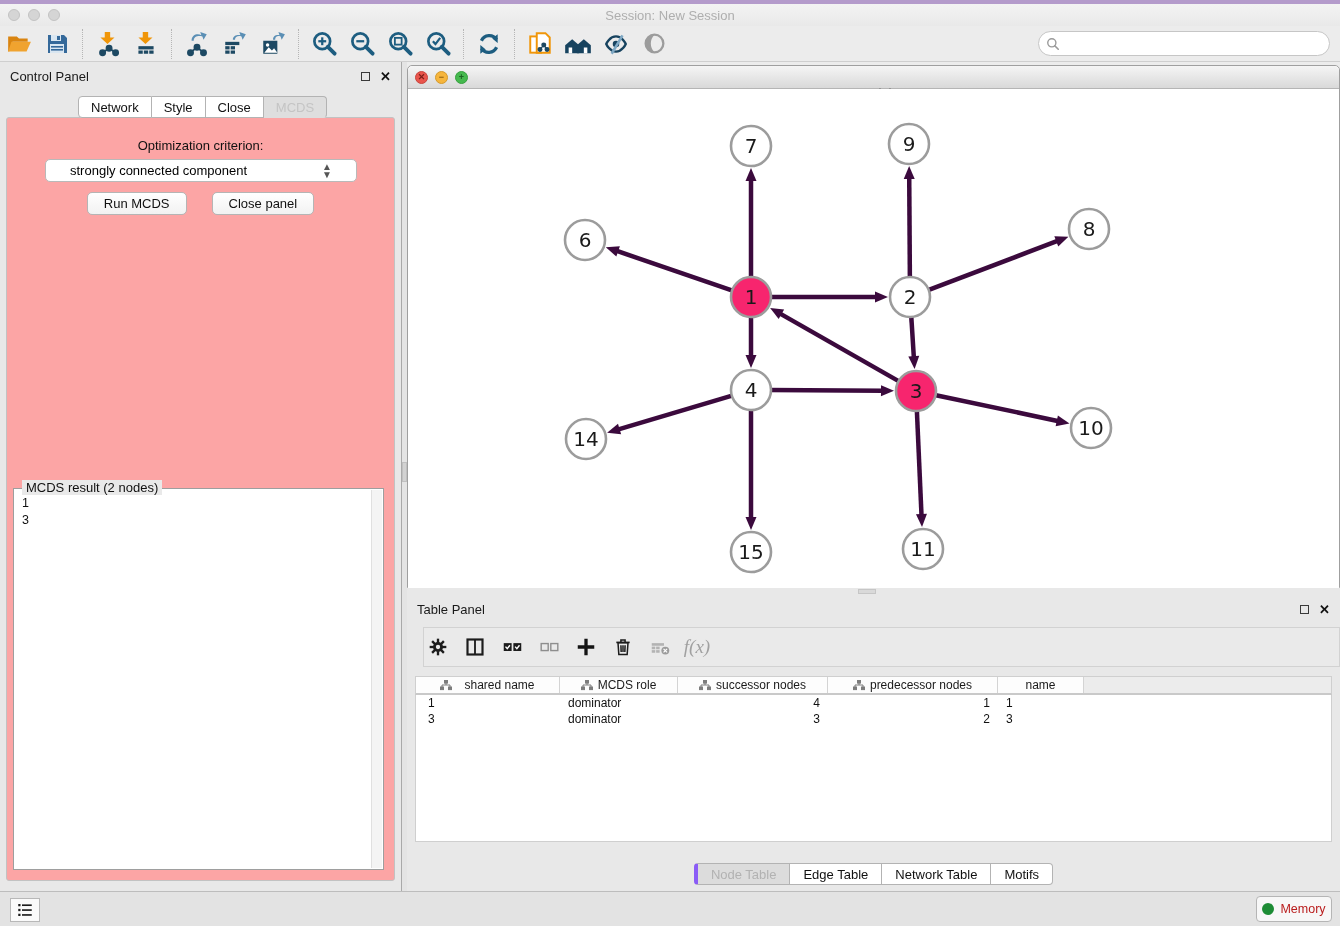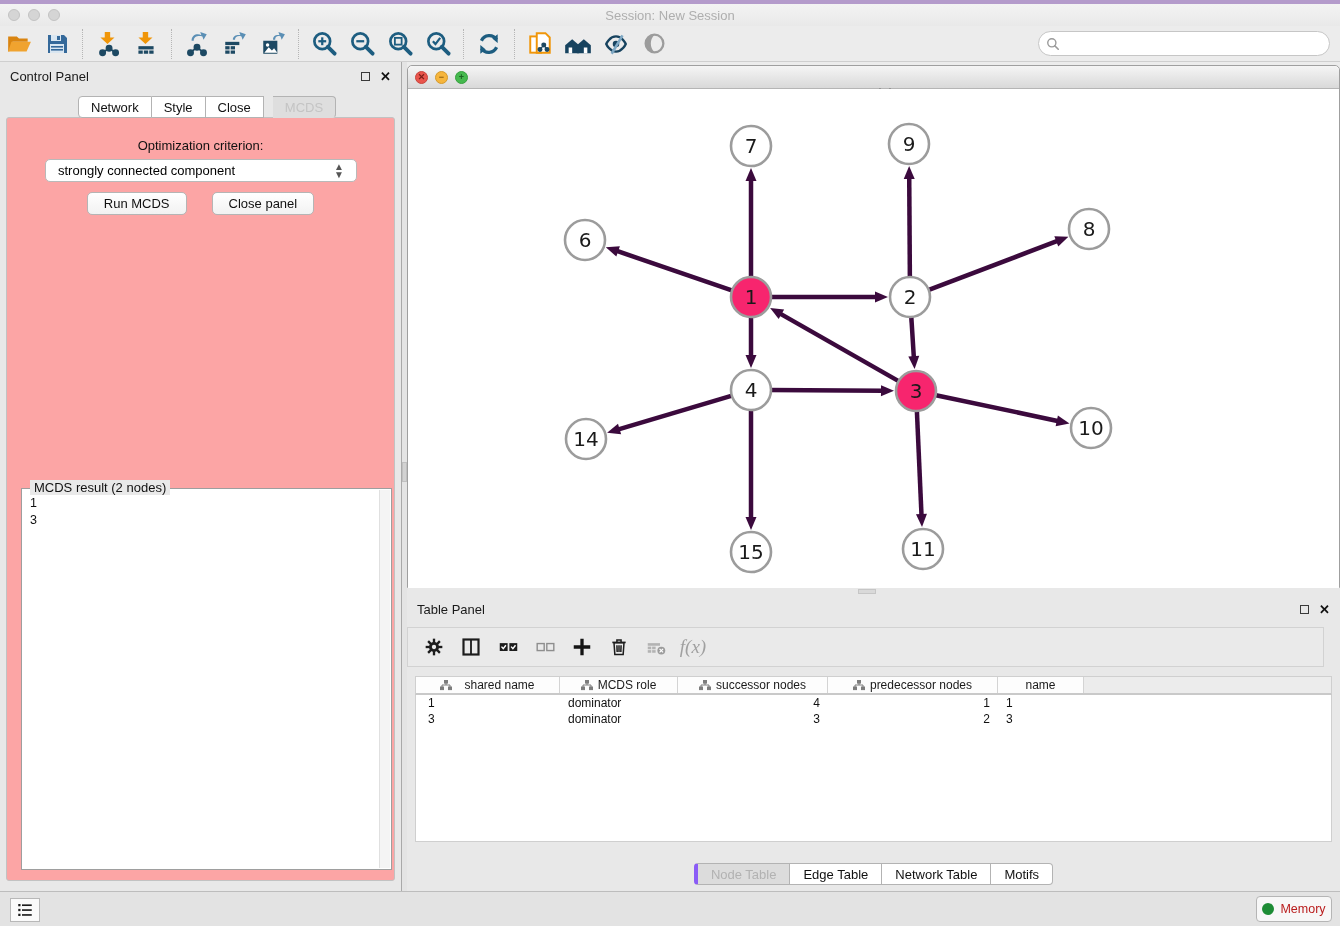--- a/index.html
+++ b/index.html
@@ -26,33 +26,33 @@
   .control-panel { position:absolute; left:0; top:62px; width:401px; height:829px; background:#e8e8e8; }
   .panel-head { display:flex; align-items:center; height:28px; padding:0 10px; font-size:13px; color:#1a1a1a; }
   .panel-head .sp { flex:1; }
   .float-ico { width:9px; height:9px; border:1.4px solid #3a3a3a; margin-right:10px; }
   .close-ico { font-size:13px; font-weight:bold; color:#111; line-height:1; }
   .cp-tabs { position:absolute; left:78px; top:96px; display:flex; height:22px; z-index:2; }
   .tab { border:1px solid #b3b3b3; border-left:none; background:#fff; font-size:13px;
     padding:8px 12px; display:flex; align-items:center; color:#111; }
   .tab:first-child { border-left:1px solid #b3b3b3; border-radius:4px 0 0 4px; }
   .tab.last { border-radius:0 4px 4px 0; }
-  .tab.active { background:#dedede; color:#c4c4c4; border-bottom-color:#dedede;margin-left:9px; }
+  .tab.active { background:#dedede; color:#c4c4c4; border-bottom-color:#dedede; }
   .cp-body { position:absolute; left:6px; top:117px; width:389px; height:764px;
     background:#fca5a5; border:1px solid #c2c2c2; border-radius:3px; }
   .opt-label { text-align:center; margin-top:20px; font-size:13px; color:#111; }
   .select-box { position:absolute; left:38px; top:41px; width:312px; height:23px; background:#fff;
-    border:1px solid #b9b9b9; border-radius:5px; display:flex; align-items:center; font-size:13px; padding:0 12px; }
+    border:1px solid #b9b9b9; border-radius:5px; display:flex; align-items:center; font-size:13px; padding:0 24px; }
   .select-box .sp { flex:1; }
   .updown { font-size:10px; color:#555; line-height:0.8; text-align:center; }
   .btn-row { position:absolute; left:0; top:74px; width:100%; display:flex; justify-content:center; gap:25px;text-align:center; }
   .pbtn { height:23px; background:linear-gradient(#ffffff,#f2f2f2); border:1px solid #b5b5b5;
     border-radius:5px; font-size:13px; padding:0 16px; display:flex; align-items:center; color:#111; }
   .result-fs { position:absolute; left:6px; top:370px; width:371px; height:382px;
-    border:1px solid #9e9e9e; background:#fff;margin-left:8px; }
+    border:1px solid #9e9e9e; background:#fff; }
   .result-legend { position:absolute; left:8px; top:-9px; background:#e9e9e9; padding:0 4px; font-size:13px; color:#111; }
   .result-text { position:absolute; left:2px; top:4px; right:13px; bottom:2px; font-size:12.5px;
     line-height:17px; padding:2px 0 0 6px; color:#111; }
   .result-scroll { position:absolute; right:1px; top:1px; width:11px; bottom:1px;
     background:#f4f4f4; border-left:1px solid #e0e0e0; }
 
   
   .vsplit { position:absolute; left:401px; top:62px; width:6px; height:829px; background:#e4e4e4; border-left:1px solid #a9a9a9; }
   .vsplit .grip { position:absolute; left:0px; top:400px; width:5px; height:20px; background:#d2d2d2; border:1px solid #c0c0c0; }
   .hsplit { position:absolute; left:407px; top:588px; width:933px; height:7px; background:#e8e8e8; }
@@ -67,22 +67,22 @@
   .lights { display:flex; gap:7px; margin-left:7px; z-index:1; }
   .lt { width:13px; height:13px; border-radius:50%; font-size:9px; font-weight:bold;
     display:flex; align-items:center; justify-content:center; }
   .lt.red { background:#e9554c; color:#7e1d18; border:1px solid #c8443c; }
   .lt.yel { background:#f6b53c; color:#8a5d10; border:1px solid #d49a2c; }
   .lt.grn { background:#45b94e; color:#1c6423; border:1px solid #36a03e; }
   .net-canvas { position:absolute; left:0; top:23px; width:931px; height:499px; background:#fff; }
 
   
   .table-panel { position:absolute; left:407px; top:595px; width:933px; height:296px; background:#e8e8e8; }
-  .tp-toolbar { position:absolute; left:0; top:32px; width:917px; height:40px;
-    background:#eaeaea; border:1px solid #d2d2d2; display:flex; align-items:center; padding-left:12px; gap:9px; }
+  .tp-toolbar { position:absolute; left:16px; top:32px; width:917px; height:40px;
+    background:#eaeaea; border:1px solid #d2d2d2; display:flex; align-items:center; gap:9px; }
   .tp-ico { width:28px; height:28px; display:flex; align-items:center; justify-content:center; }
   .fx { font-family:"Liberation Serif", serif; font-style:italic; font-size:19px; color:#a0a0a0; }
   .tbl-header { position:absolute; left:8px; top:81px; width:917px; height:19px; background:#ececec;
     border:1px solid #cfcfcf; border-bottom:2px solid #c9c9c9; display:flex; }
   .th { height:100%; background:#fdfdfd; border-right:1px solid #d4d4d4; display:flex;
     align-items:center; justify-content:center; gap:5px; font-size:12px; color:#1a1a1a; }
   .tbl-body { position:absolute; left:8px; top:100px; width:917px; height:147px; background:#fff;
     border:1px solid #cfcfcf; border-top:none; font-size:12px; }
   .trow { display:flex; height:16px; align-items:center; }
   .td { padding:0 8px; color:#111; overflow:hidden; white-space:nowrap; }

